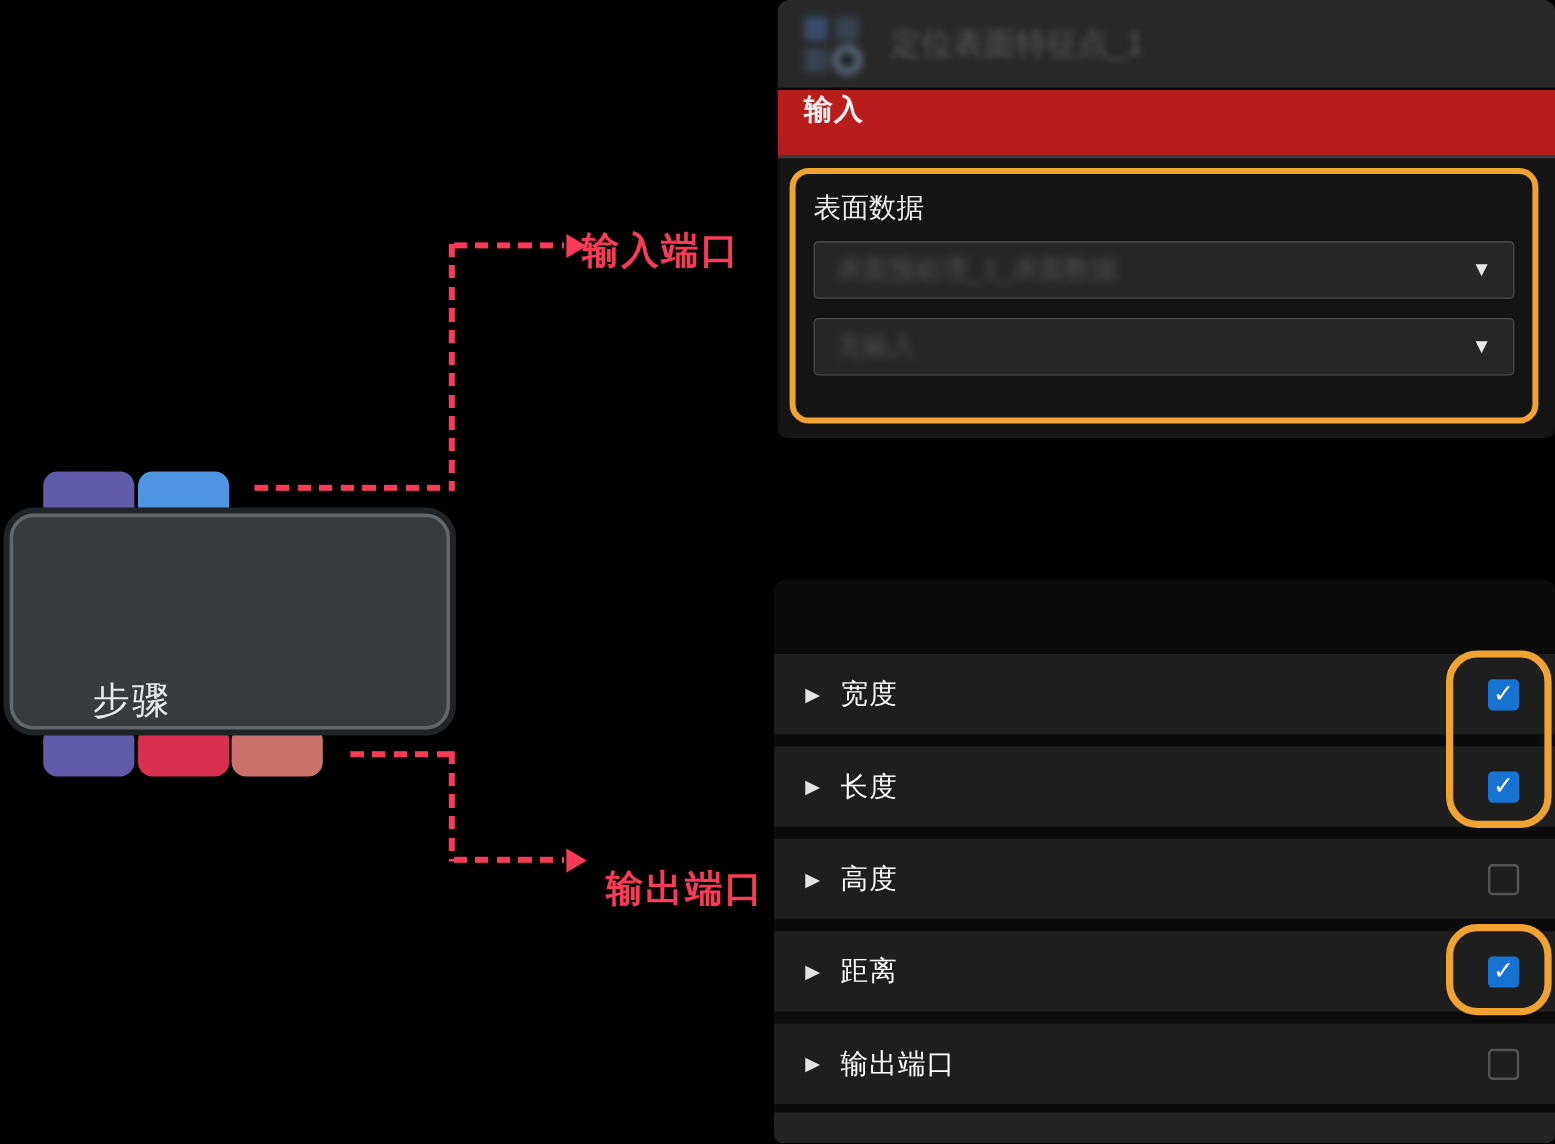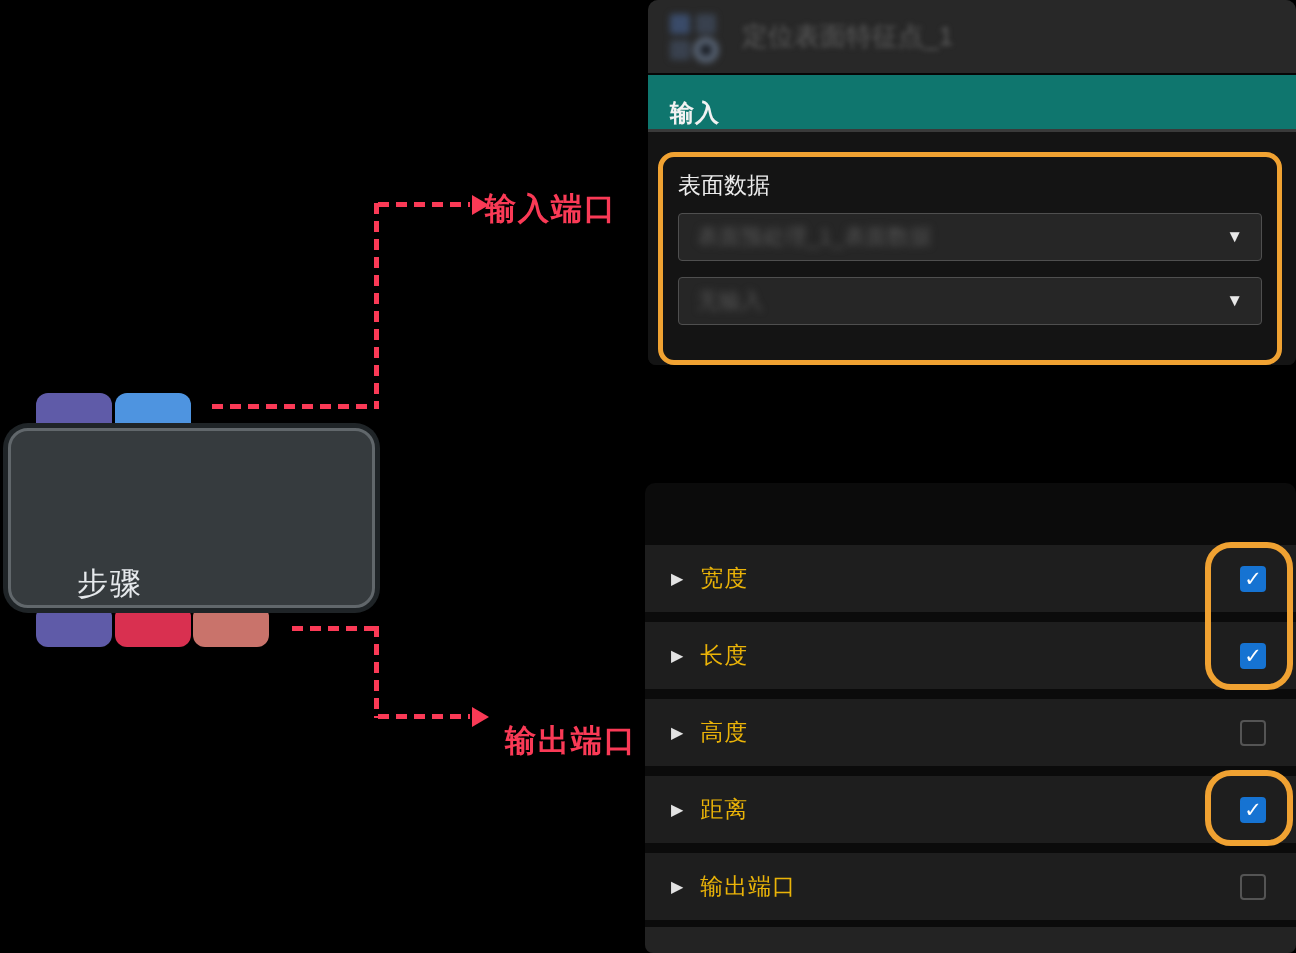--- a/index.html
+++ b/index.html
@@ -21,49 +21,49 @@
   .dash-h{position:absolute;height:5px;background:repeating-linear-gradient(90deg,var(--callout) 0 11px,transparent 11px 18px);}
   .dash-v{position:absolute;width:5px;background:repeating-linear-gradient(180deg,var(--callout) 0 11px,transparent 11px 18px);}
   .arrowhead{position:absolute;width:0;height:0;border-left:17px solid var(--callout);border-top:10px solid transparent;border-bottom:10px solid transparent;}
   .callout-label{position:absolute;color:var(--callout);font-size:31px;font-weight:bold;letter-spacing:2px;}
   
   .panel{position:absolute;background:#141414;overflow:hidden;}
   .input-panel{left:648px;top:0;width:648px;height:365px;border-radius:10px 10px 8px 8px;}
   .output-panel{left:645px;top:483px;width:651px;height:470px;background:#0B0B0B;border-radius:10px 10px 8px 8px;}
   .panel-header{height:75px;background:#282828;border-bottom:2px solid #060606;display:flex;align-items:center;padding-left:22px;box-sizing:border-box;}
   .panel-title{margin-left:26px;color:#5C5C5C;font-size:26px;font-weight:500;filter:blur(2.5px);}
-  .section-bar{height:57px;background:#0f766e;border-bottom:3px solid #3A3A3A;display:flex;align-items:flex-end;padding-left:22px;box-sizing:border-box;}
+  .section-bar{height:57px;background:#b91c1c;border-bottom:3px solid #3A3A3A;display:flex;align-items:flex-start;padding-left:22px;box-sizing:border-box;}
   .section-label{color:#F2F2F2;font-size:24px;font-weight:bold;letter-spacing:1px;}
   
   .module-icon{position:relative;width:46px;height:46px;filter:blur(3px);flex:0 0 auto;}
   .module-icon .sq{position:absolute;width:20px;height:20px;border-radius:3px;background:#39414E;}
   .module-icon .sq.a{left:0;top:0;background:#3A4B69;}
   .module-icon .sq.b{left:26px;top:0;}
   .module-icon .sq.c{left:0;top:26px;}
   .module-icon .gear{position:absolute;right:-3px;bottom:-3px;width:26px;height:26px;border:7px solid #556070;border-radius:50%;box-sizing:border-box;background:#1b1f26;}
   
-  .input-body{position:relative;height:231px;background:#141414;margin-top:12px;}
+  .input-body{position:relative;height:231px;background:#141414;}
   .highlight-box{
     position:absolute;border:5px solid var(--highlight);border-radius:16px;box-sizing:border-box;z-index:3;pointer-events:none;
   }
   .fields{position:absolute;left:10px;top:8px;width:624px;padding:12px 20px;box-sizing:border-box;}
   .field-label{color:#EDEDED;font-size:23px;margin:6px 0 12px 0;}
   .select{
     height:48px;background:#262626;border:1px solid #4F4F4F;border-radius:4px;
     display:flex;align-items:center;padding:0 18px;box-sizing:border-box;margin-bottom:16px;
   }
   .select-value{color:#565656;font-size:22px;filter:blur(3.5px);}
   .select-caret{margin-left:auto;color:#E8E8E8;font-size:17px;}
   
   .out-row{
     position:absolute;left:0;width:651px;height:67px;background:#1E1E1E;
     display:flex;align-items:center;padding-left:26px;box-sizing:border-box;
   }
   .expand-tri{color:#E3E3E3;font-size:16px;margin-right:17px;}
-  .row-label{color:#eab308;font-size:23px;letter-spacing:1px;}
+  .row-label{color:#ffffff;font-size:23px;letter-spacing:1px;}
   .checkbox{margin-left:auto;margin-right:30px;width:26px;height:26px;border-radius:4px;box-sizing:border-box;
     display:flex;align-items:center;justify-content:center;}
   .checkbox.checked{background:var(--check-blue);color:#fff;font-size:21px;font-weight:bold;}
   .checkbox.unchecked{border:2px solid #545454;background:transparent;}
   .cb-highlight{position:absolute;border:6px solid var(--highlight);border-radius:26px;box-sizing:border-box;z-index:4;pointer-events:none;}
   .out-footer{position:absolute;left:0;bottom:0;width:651px;height:26px;background:#232323;}
 </style>
 </head>
 <body>
 

